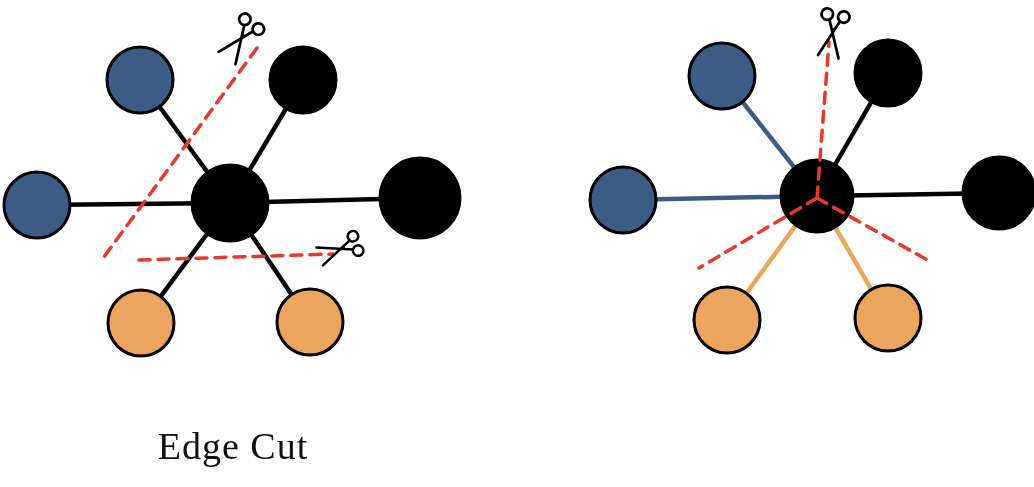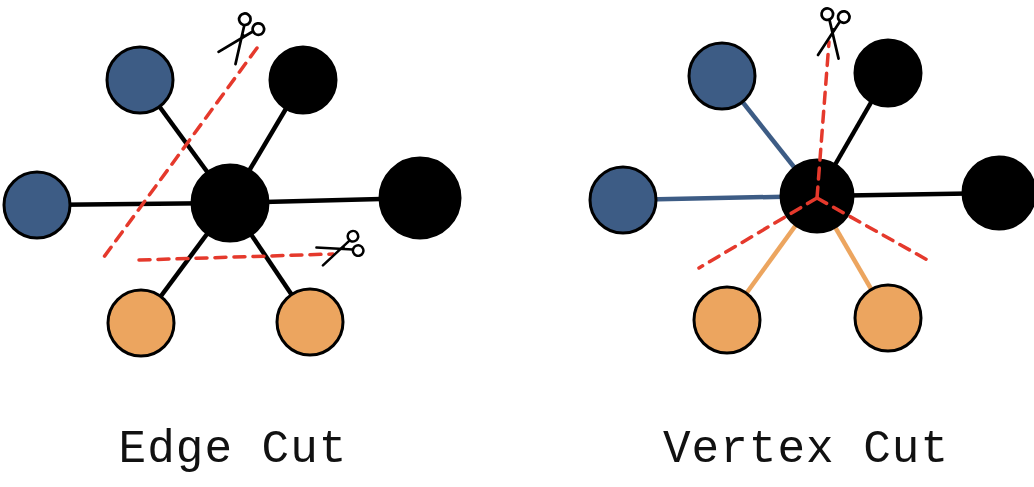--- a/index.html
+++ b/index.html
@@ -18,26 +18,26 @@
   #canvas {
     position: absolute;
     left: 0;
     top: 0;
     display: block;
   }
   .caption {
     position: absolute;
     top: 424px;
     transform: translateX(-50%);
-    font-size: 46px;
+    font-size: 38px;
     font-weight: 400;
     letter-spacing: 1px;
     color: #111111;
     white-space: nowrap;
-    font-family: Liberation Mono, monospace;
+    font-family: Liberation Serif, serif;
   }
   #cap-0 { left: 233px; }
   #cap-1 { left: 806px; }
 </style>
 </head>
 <body>
 
 <div class="stage">
   <svg id="canvas" width="1034" height="487" viewBox="0 0 1034 487" xmlns="http://www.w3.org/2000/svg">
       <g>
@@ -91,14 +91,13 @@
         <g transform="translate(833,30) rotate(-80) scale(1.0454545454545454)">
           <line x1="-26" y1="-10" x2="9" y2="5" stroke="#000000" stroke-width="2.6" fill="none" stroke-linecap="round"></line>
           <line x1="-26" y1="10" x2="9" y2="-5" stroke="#000000" stroke-width="2.6" fill="none" stroke-linecap="round"></line>
           <circle cx="14" cy="8" r="5.5" stroke="#000000" stroke-width="2.6" fill="none" stroke-linecap="round"></circle>
           <circle cx="14" cy="-8" r="5.5" stroke="#000000" stroke-width="2.6" fill="none" stroke-linecap="round"></circle>
           <circle cx="0" cy="0" r="2" fill="#000000"></circle>
         </g>
       </g>
     </svg>
   <div class="caption" id="cap-0">Edge Cut</div>
-  <div class="caption" id="cap-1">Vertex Cut</div>
 </div>
 
 </body></html>

